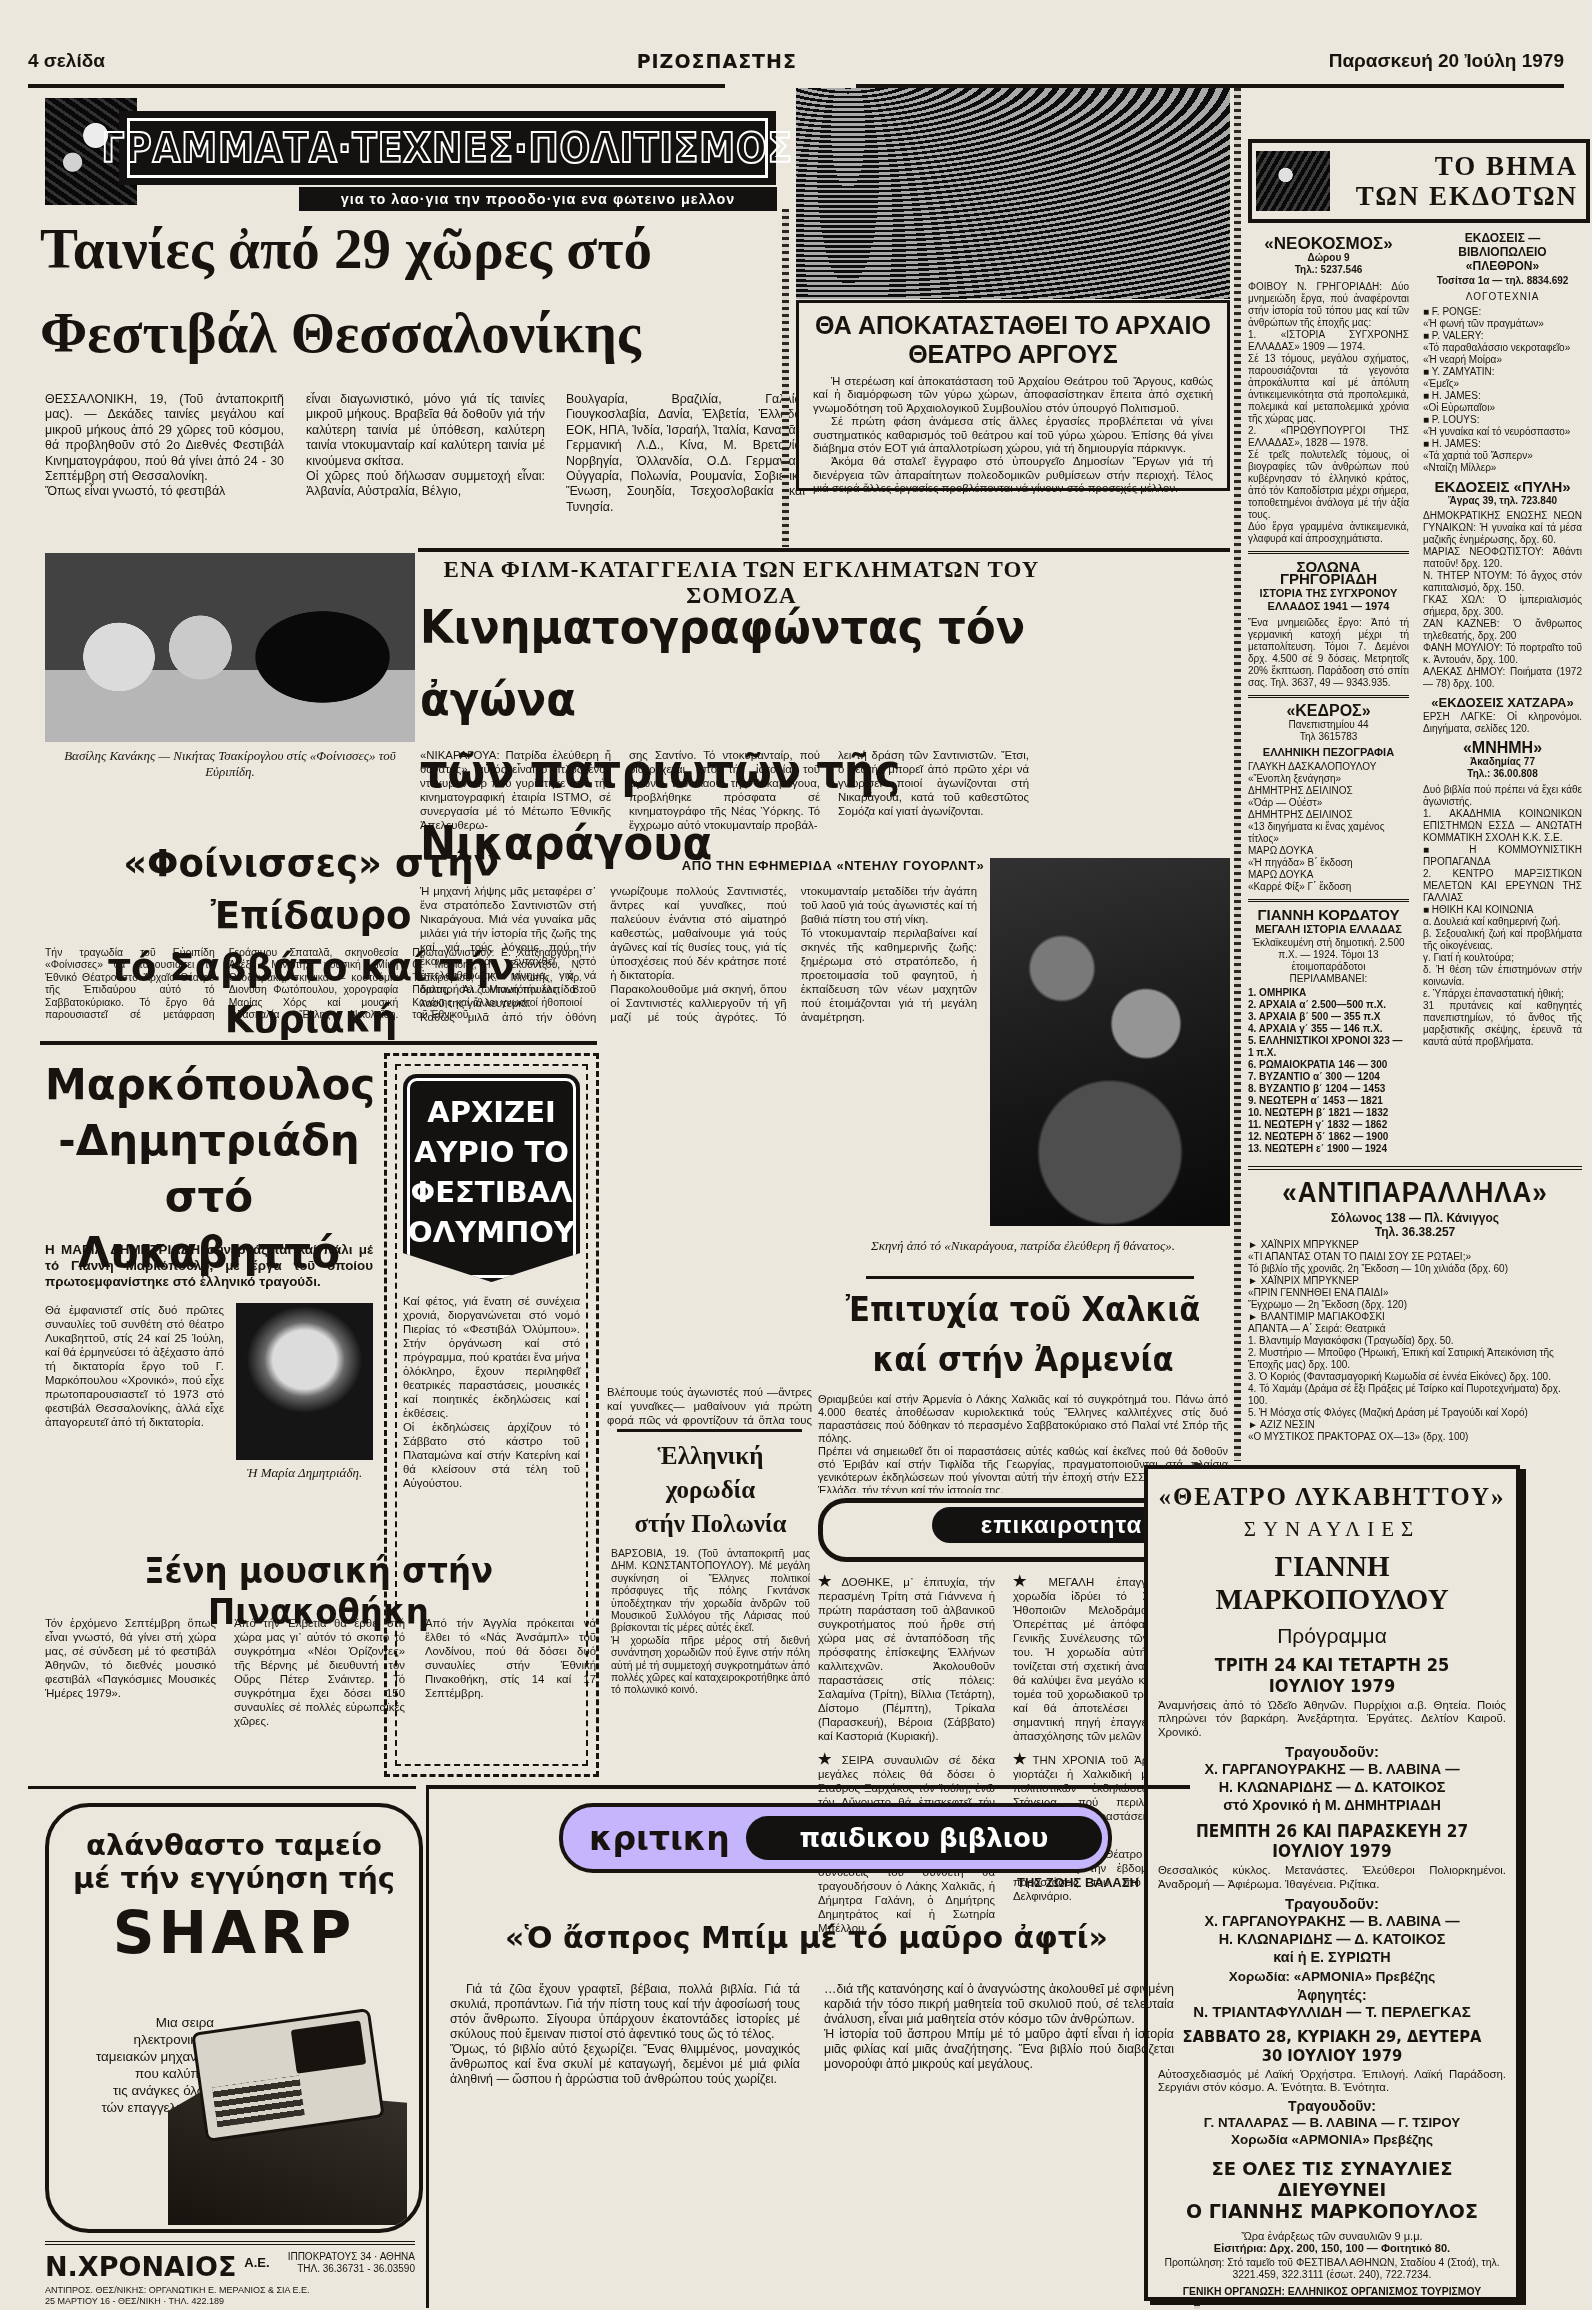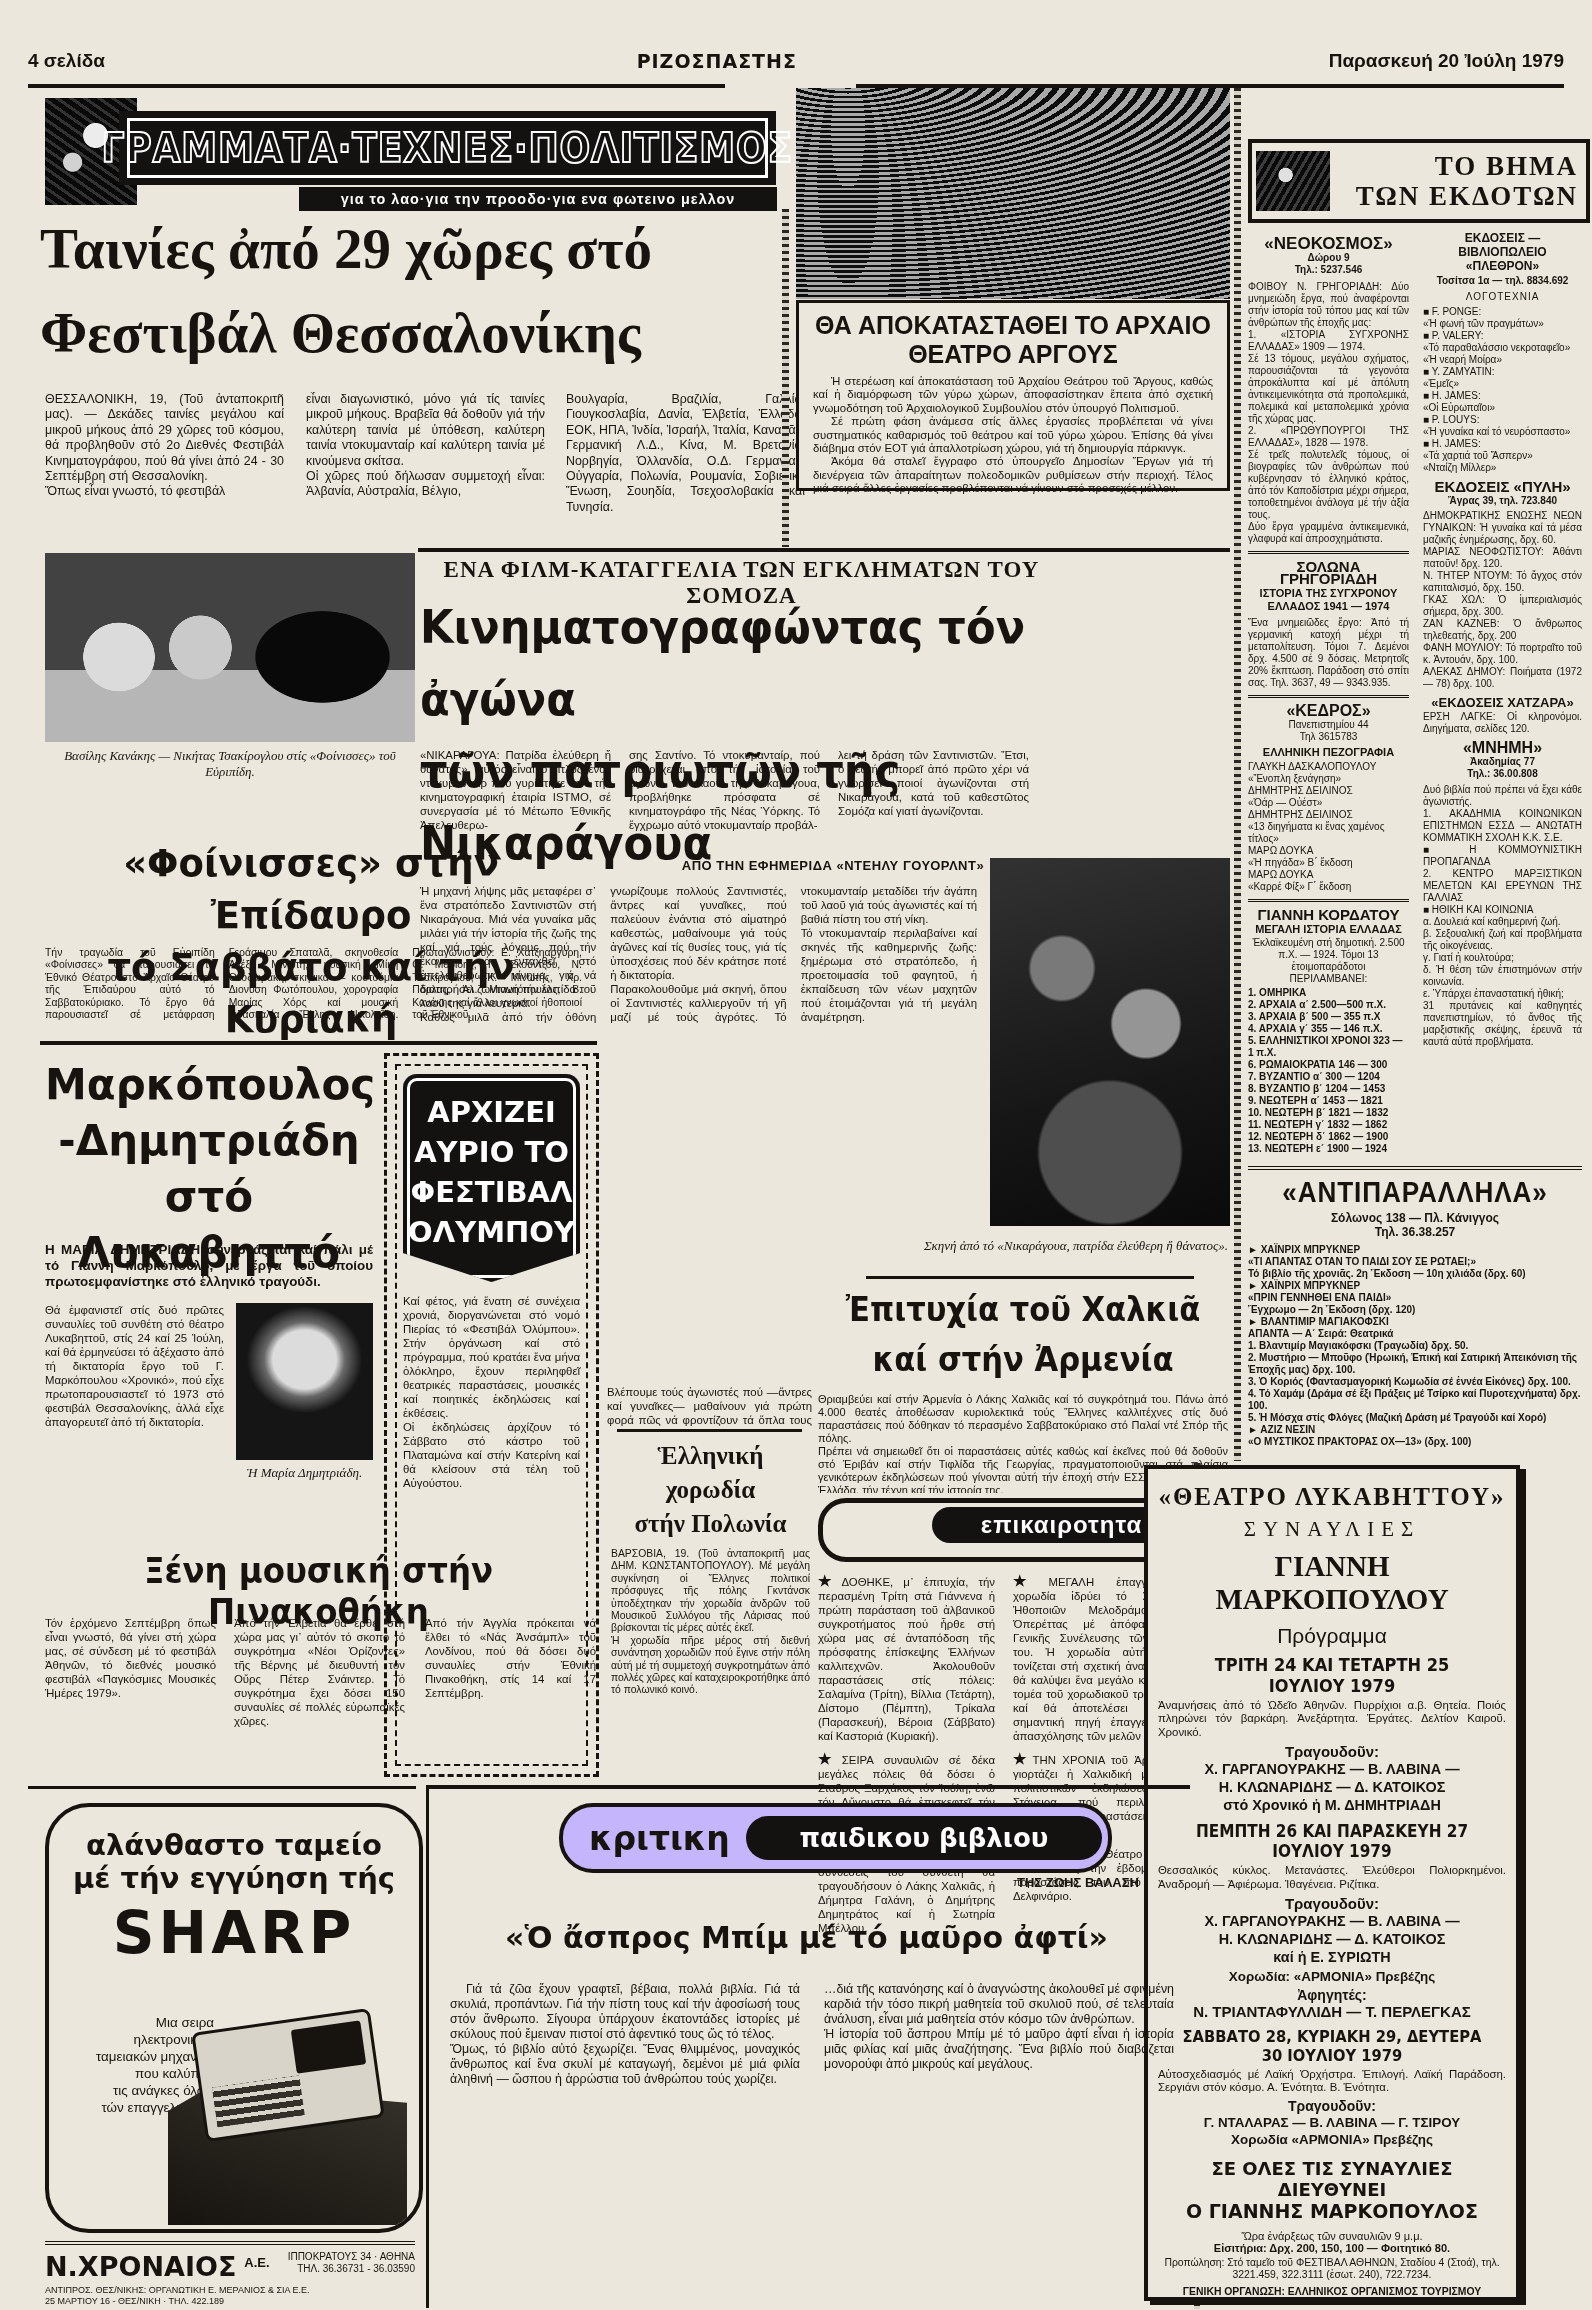--- a/index.html
+++ b/index.html
@@ -178,21 +178,21 @@
 γ. Γιατί ἡ κουλτούρα;
 δ. Ἡ θέση τῶν ἐπιστημόνων στήν κοινωνία.
 ε. Ὑπάρχει ἐπαναστατική ἠθική;
 31 πρυτάνεις καί καθηγητές πανεπιστημίων, τό ἄνθος τῆς μαρξιστικῆς σκέψης, ἐρευνᾶ τά καυτά αὐτά προβλήματα.</div>
   </div>
 
   <div class="abs" style="left:1248px;top:1166px;width:334px;height:291px;border-top:4px double #17140f;padding-top:6px;box-sizing:border-box;overflow:hidden;">
     <div class="ctr b condc" style="font-size:29px;letter-spacing:1px;">«ΑΝΤΙΠΑΡΑΛΛΗΛΑ»</div>
     <div class="ctr pre b" style="font-size:12px;line-height:14px;margin-top:2px;">Σόλωνος 138 — Πλ. Κάνιγγος
 Τηλ. 36.38.257</div>
-    <div class="pre tiny" style="margin-top:5px;font-weight:bold;">► ΧΑΪΝΡΙΧ ΜΠΡΥΚΝΕΡ
+    <div class="pre tiny" style="">► ΧΑΪΝΡΙΧ ΜΠΡΥΚΝΕΡ
 «ΤΙ ΑΠΑΝΤΑΣ ΟΤΑΝ ΤΟ ΠΑΙΔΙ ΣΟΥ ΣΕ ΡΩΤΑΕΙ;»
 Τό βιβλίο τῆς χρονιᾶς. 2η Ἔκδοση — 10η χιλιάδα (δρχ. 60)
 ► ΧΑΪΝΡΙΧ ΜΠΡΥΚΝΕΡ
 «ΠΡΙΝ ΓΕΝΝΗΘΕΙ ΕΝΑ ΠΑΙΔΙ»
 Ἔγχρωμο — 2η Ἔκδοση (δρχ. 120)
 ► ΒΛΑΝΤΙΜΙΡ ΜΑΓΙΑΚΟΦΣΚΙ
 ΑΠΑΝΤΑ — Α΄ Σειρά: Θεατρικά
 1. Βλαντιμίρ Μαγιακόφσκι (Τραγωδία) δρχ. 50.
 2. Μυστήριο — Μποῦφο (Ἡρωική, Ἐπική καί Σατιρική Ἀπεικόνιση τῆς Ἐποχῆς μας) δρχ. 100.
 3. Ὁ Κοριός (Φαντασμαγορική Κωμωδία σέ ἐννέα Εἰκόνες) δρχ. 100.
@@ -216,21 +216,21 @@
   <div class="abs ctr b" style="left:637px;top:858px;width:392px;font-size:13px;letter-spacing:0.5px;">ΑΠΟ ΤΗΝ ΕΦΗΜΕΡΙΔΑ «ΝΤΕΗΛΥ ΓΟΥΟΡΛΝΤ»</div>
   <div class="abs ovh cols3 j pre small" style="left:420px;top:884px;width:557px;height:348px;column-gap:14px;">Ἡ μηχανή λήψης μᾶς μεταφέρει σ᾽ ἕνα στρατόπεδο Σαντινιστῶν στή Νικαράγουα. Μιά νέα γυναίκα μᾶς μιλάει γιά τήν ἱστορία τῆς ζωῆς της καί γιά τούς λόγους πού τήν ἔκαναν νά ἐνταχθεῖ στό ἀπελευθερωτικό κίνημα, γιά νά διατηρήσει ζωντανή τήν ἐλπίδα τοῦ λαοῦ της γιά λευτεριά.
 Καθώς μιλᾶ ἀπό τήν ὀθόνη γνωρίζουμε πολλούς Σαντινιστές, ἄντρες καί γυναῖκες, πού παλεύουν ἐνάντια στό αἱματηρό καθεστώς, μαθαίνουμε γιά τούς ἀγῶνες καί τίς θυσίες τους, γιά τίς ὑποσχέσεις πού δέν κράτησε ποτέ ἡ δικτατορία.
 Παρακολουθοῦμε μιά σκηνή, ὅπου οἱ Σαντινιστές καλλιεργοῦν τή γῆ μαζί μέ τούς ἀγρότες. Τό ντοκυμανταίρ μεταδίδει τήν ἀγάπη τοῦ λαοῦ γιά τούς ἀγωνιστές καί τή βαθιά πίστη του στή νίκη.
 Τό ντοκυμανταίρ περιλαβαίνει καί σκηνές τῆς καθημερινῆς ζωῆς: ξημέρωμα στό στρατόπεδο, ἡ προετοιμασία τοῦ φαγητοῦ, ἡ ἐκπαίδευση τῶν νέων μαχητῶν πού ἑτοιμάζονται γιά τή μεγάλη ἀναμέτρηση.</div>
   <div class="photo" style="left:990px;top:858px;width:240px;height:368px;background:
       radial-gradient(circle at 30% 30%, #7d7a70 0 10%, transparent 11%),
       radial-gradient(circle at 65% 45%, #97938a 0 13%, transparent 14%),
       radial-gradient(circle at 50% 80%, #55524a 0 22%, transparent 23%),
       linear-gradient(165deg,#3c382f 0%, #23201a 55%, #141210 100%);"></div>
-  <div class="abs cap" style="left:818px;top:1238px;width:410px;text-align:right;">Σκηνή ἀπό τό «Νικαράγουα, πατρίδα ἐλεύθερη ἤ θάνατος».</div>
+  <div class="abs cap" style="left:818px;top:1238px;width:410px;">Σκηνή ἀπό τό «Νικαράγουα, πατρίδα ἐλεύθερη ἤ θάνατος».</div>
   <div class="abs j small pre" style="left:607px;top:1385px;width:205px;height:44px;overflow:hidden;">Βλέπουμε τούς ἀγωνιστές πού —ἄντρες καί γυναῖκες— μαθαίνουν γιά πρώτη φορά πῶς νά φροντίζουν τά ὅπλα τους καί πῶς νά μάχονται.</div>
 
   <div class="photo" style="left:45px;top:553px;width:370px;height:189px;background:
       radial-gradient(ellipse 16% 30% at 20% 55%, #d8d4c9 0 60%, transparent 61%),
       radial-gradient(ellipse 14% 28% at 42% 50%, #c8c4b9 0 60%, transparent 61%),
       radial-gradient(ellipse 30% 40% at 75% 55%, #14110d 0 60%, transparent 61%),
       linear-gradient(180deg,#4a463e 0 62%, #b6b2a6 62% 100%);"></div>
   <div class="abs cap" style="left:45px;top:748px;width:370px;">Βασίλης Κανάκης — Νικήτας Τσακίρογλου στίς «Φοίνισσες» τοῦ Εὐριπίδη.</div>
   <div class="abs sans b ctr" style="left:40px;top:838px;width:542px;font-size:37px;line-height:52px;">
     <div>«Φοίνισσες» στήν Ἐπίδαυρο</div>

